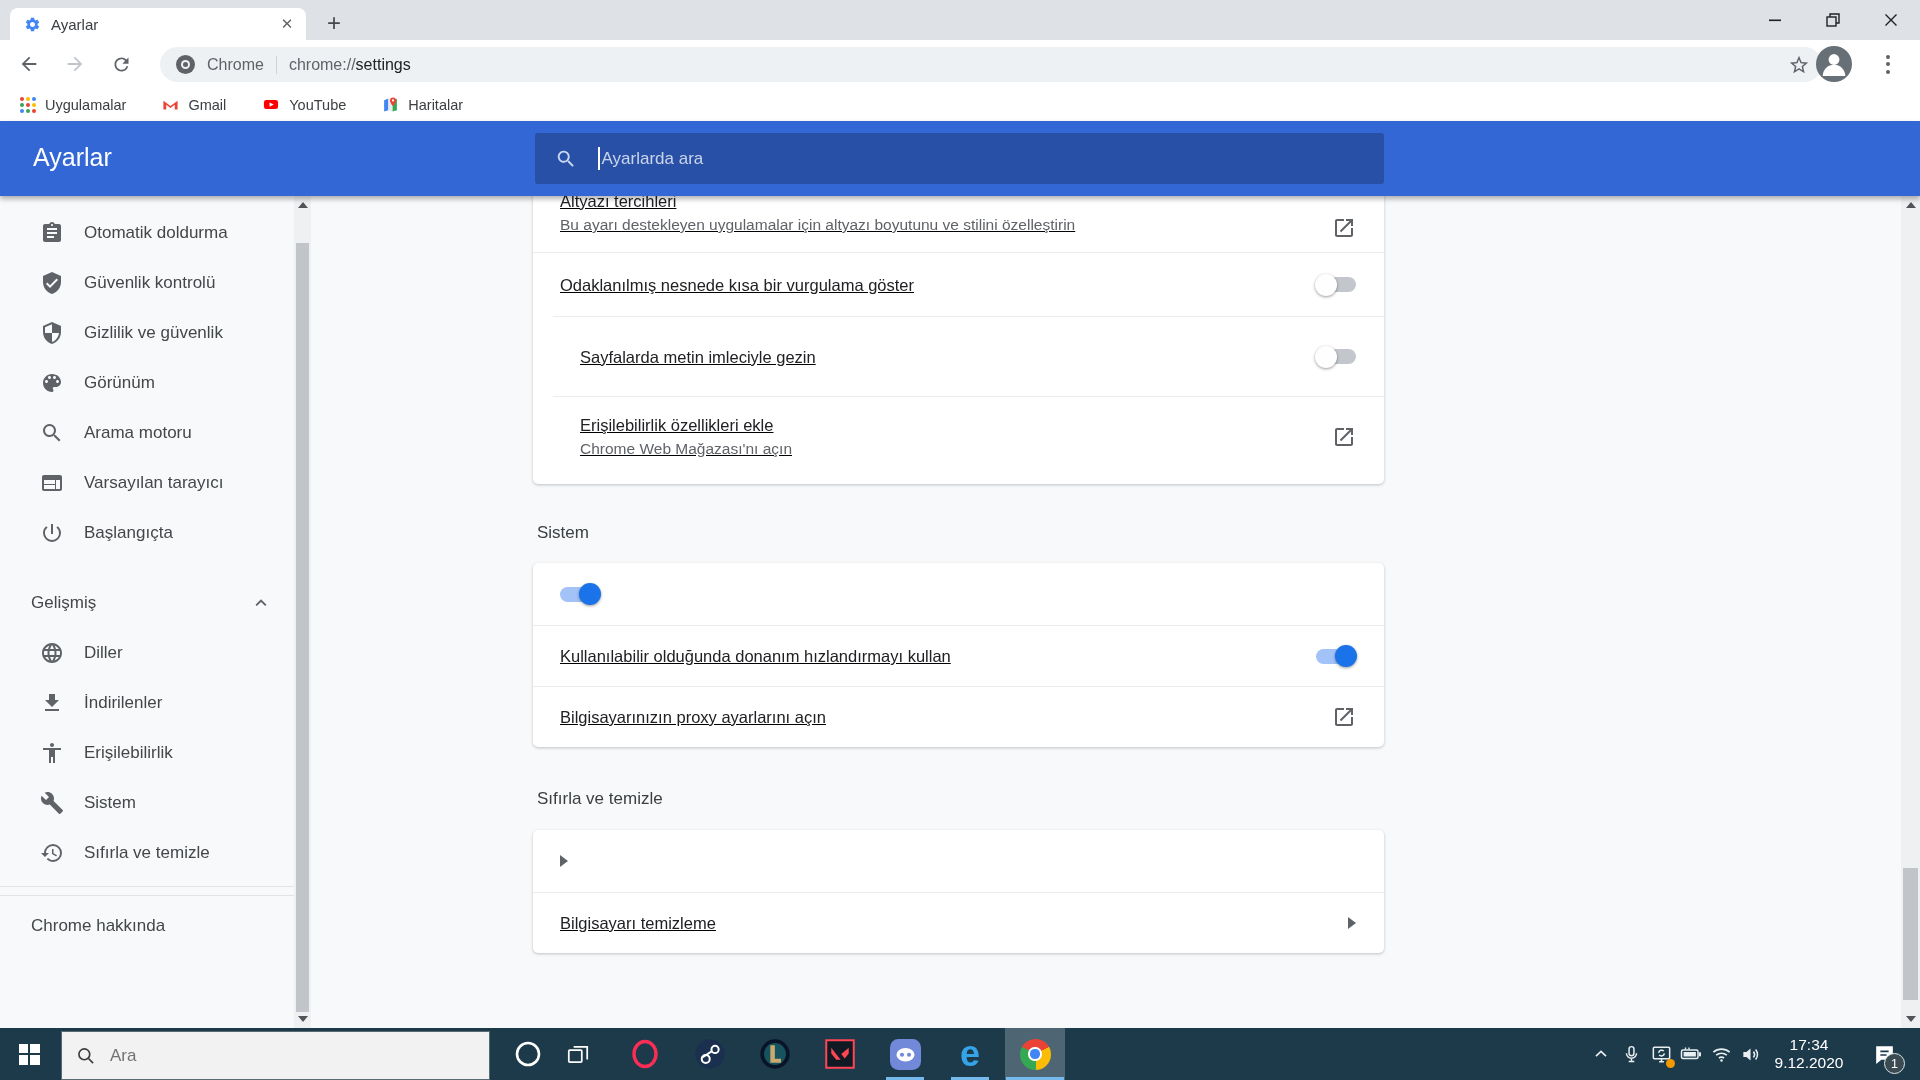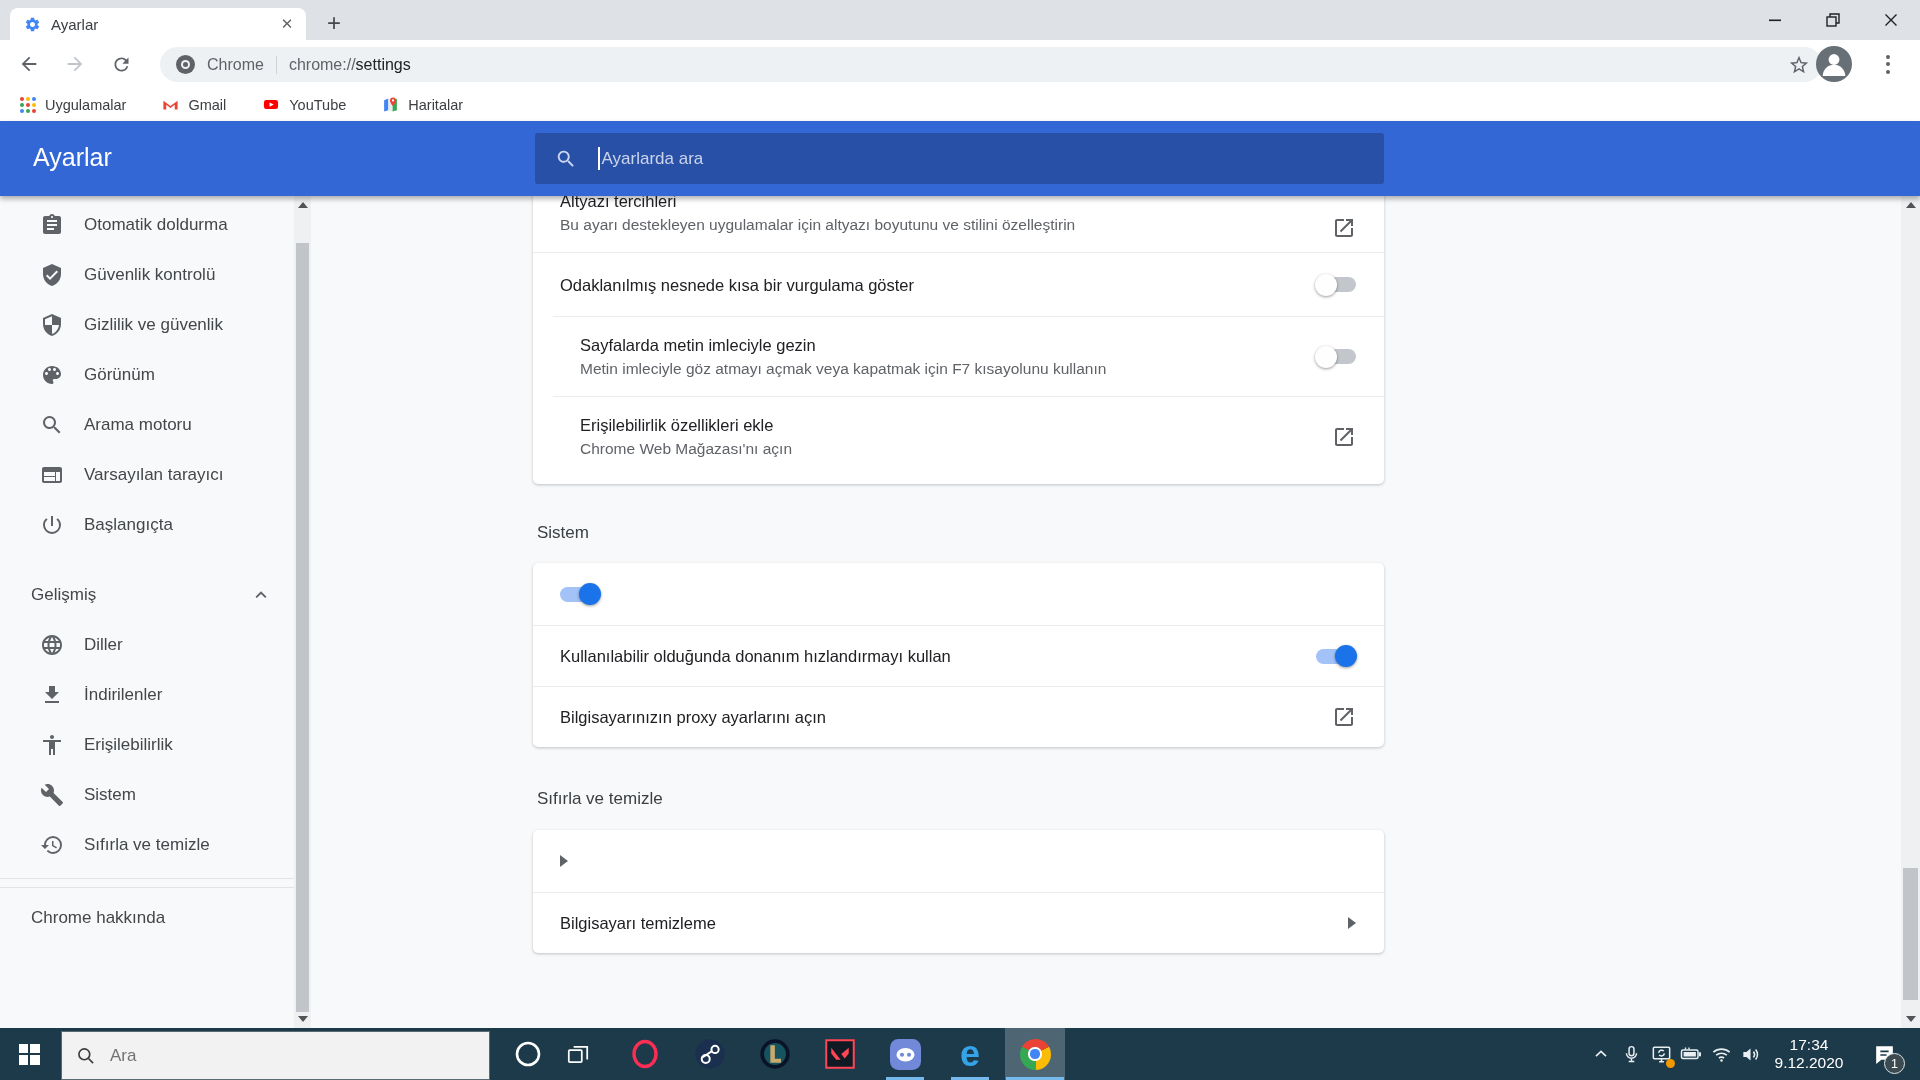--- a/index.html
+++ b/index.html
@@ -45,21 +45,21 @@
              box-shadow:0 3px 5px rgba(0,0,0,.3); }
   .sheader h1 { position:absolute; left:33px; top:22px; font-size:25px; font-weight:400; color:#fff; }
   .ssearch { position:absolute; left:535px; top:12px; width:849px; height:51px; background:#2850a7;
              border-radius:3px; display:flex; align-items:center; padding-left:20px; }
   .ssearch .caret { width:1.5px; height:23px; background:#fff; margin-left:21px; }
   .ssearch .ph { color:rgba(255,255,255,.75); font-size:17px; margin-left:2px; }
 
   
   .page { position:absolute; left:0; top:196px; width:1920px; height:832px; background:#f8f9fa; overflow:hidden; }
 
-  .drawer { position:absolute; left:0; top:4px; width:294px; }
+  .drawer { position:absolute; left:0; top:12px; width:294px; }
   .ditem { height:50px; display:flex; align-items:center; padding-left:40px; gap:20px;
            font-size:17px; font-weight:500; color:#44474a; cursor:pointer; }
   .ditem.noicon { padding-left:31px; }
   .ditem .dic { width:24px; height:24px; }
   .ditem .dic svg { fill:#5f6368; }
   .ditem .trail { margin-left:auto; margin-right:22px; }
   .dsep { height:1px; background:#e1e3e6; margin:8px 0; }
 
   .sb { background:#eff0f2; }
   .drawer-sb { position:absolute; left:294px; top:0; width:17px; height:832px; }
@@ -68,21 +68,21 @@
   .sb-arrow.up { top:2px; } .sb-arrow.down { bottom:2px; }
   .tri-up { width:0; height:0; border-left:5px solid transparent; border-right:5px solid transparent; border-bottom:6px solid #505357; }
   .tri-down { width:0; height:0; border-left:5px solid transparent; border-right:5px solid transparent; border-top:6px solid #505357; }
   .sb-thumb { position:absolute; left:2px; right:2px; background:#c1c4c9; }
 
   .content { position:absolute; left:533px; top:0; width:851px; }
   .card { background:#fff; border-radius:5px; box-shadow:0 1px 3px rgba(60,64,67,.3); }
   .card.first { margin-top:-16px; border-radius:0 0 5px 5px; padding-bottom:8px; }
   .row { display:flex; align-items:center; padding:0 28px 0 27px; }
   .row + .row { border-top:1px solid #ececec; }
-  .rtext { flex:1; padding-right:20px; }
+  .rtext { flex:1; padding-right:20px;text-decoration:underline; }
   .rtitle { font-size:16.5px; color:#202124; line-height:22px; }
   .rsub { font-size:15.5px; color:#5f6368; line-height:20px; margin-top:3px; }
   .h64 { height:64px; } .h72 { height:72px; padding-top:10px; align-items:flex-start; }
   .h72 .rctl { align-self:center; margin-top:14px; }
   .h80 { height:80px;margin-left:20px; } .h62 { height:62px; } .h61 { height:61px; }
   .sect-head { font-size:17px; color:#3c4043; margin:37px 0 18px 4px; line-height:24px; }
   .sect-head.gap2 { margin-top:40px; margin-bottom:19px; }
 
   .ext-icon svg { fill:#5f6368; }
   .chev-r { width:0; height:0; border-top:6px solid transparent; border-bottom:6px solid transparent; border-left:8px solid #5f6368; }
@@ -395,21 +395,20 @@
         <div class="rtext">
             <div class="rtitle">Odaklanılmış nesnede kısa bir vurgulama göster</div>
           </div>
         <div class="toggle off">
             <div class="knob"></div>
           </div>
       </div>
       <div class="row h80">
         <div class="rtext">
           <div class="rtitle">Sayfalarda metin imleciyle gezin</div>
-          <div class="rsub">Metin imleciyle göz atmayı açmak veya kapatmak için F7 kısayolunu kullanın</div>
         </div>
         <div class="toggle off">
             <div class="knob"></div>
           </div>
       </div>
       <div class="row h80">
         <div class="rtext">
           <div class="rtitle">Erişilebilirlik özellikleri ekle</div>
           <div class="rsub">Chrome Web Mağazası'nı açın</div>
         </div>

